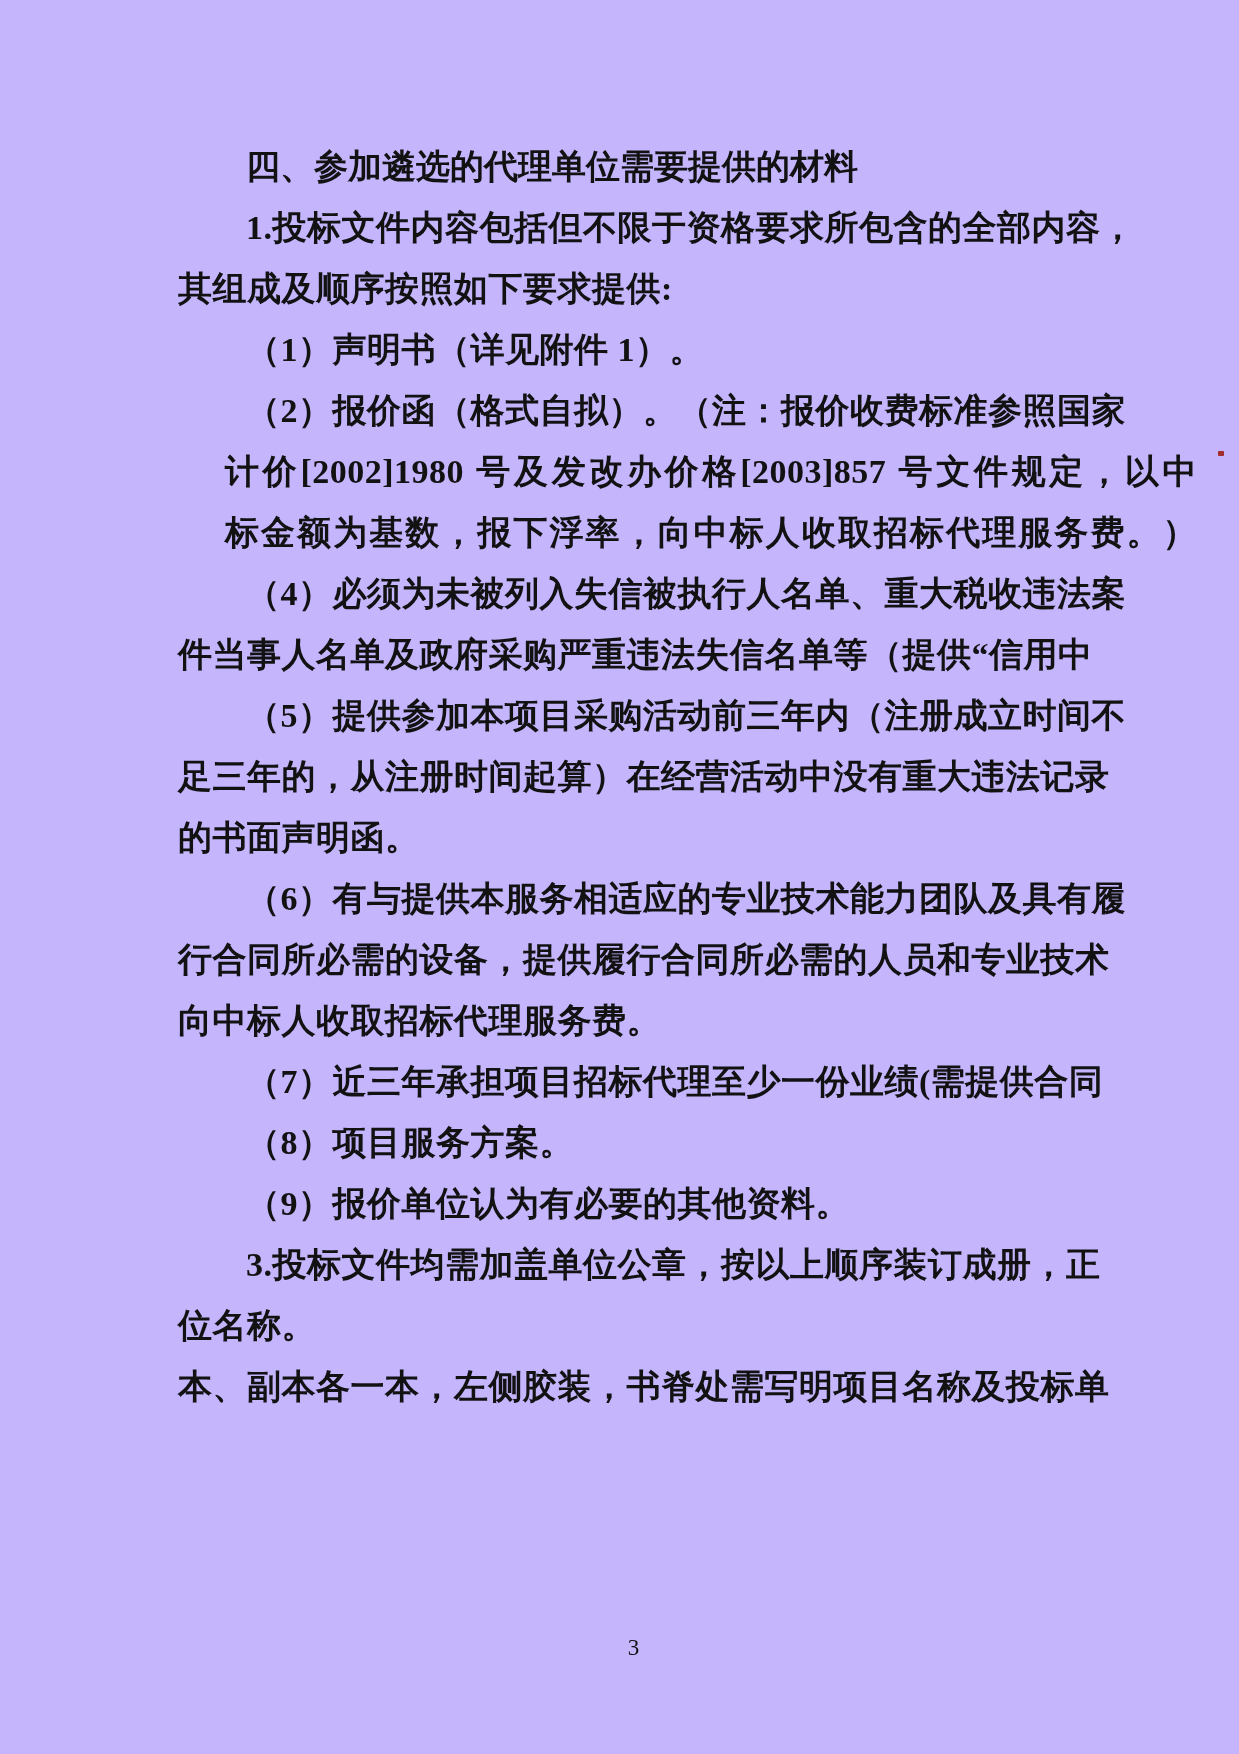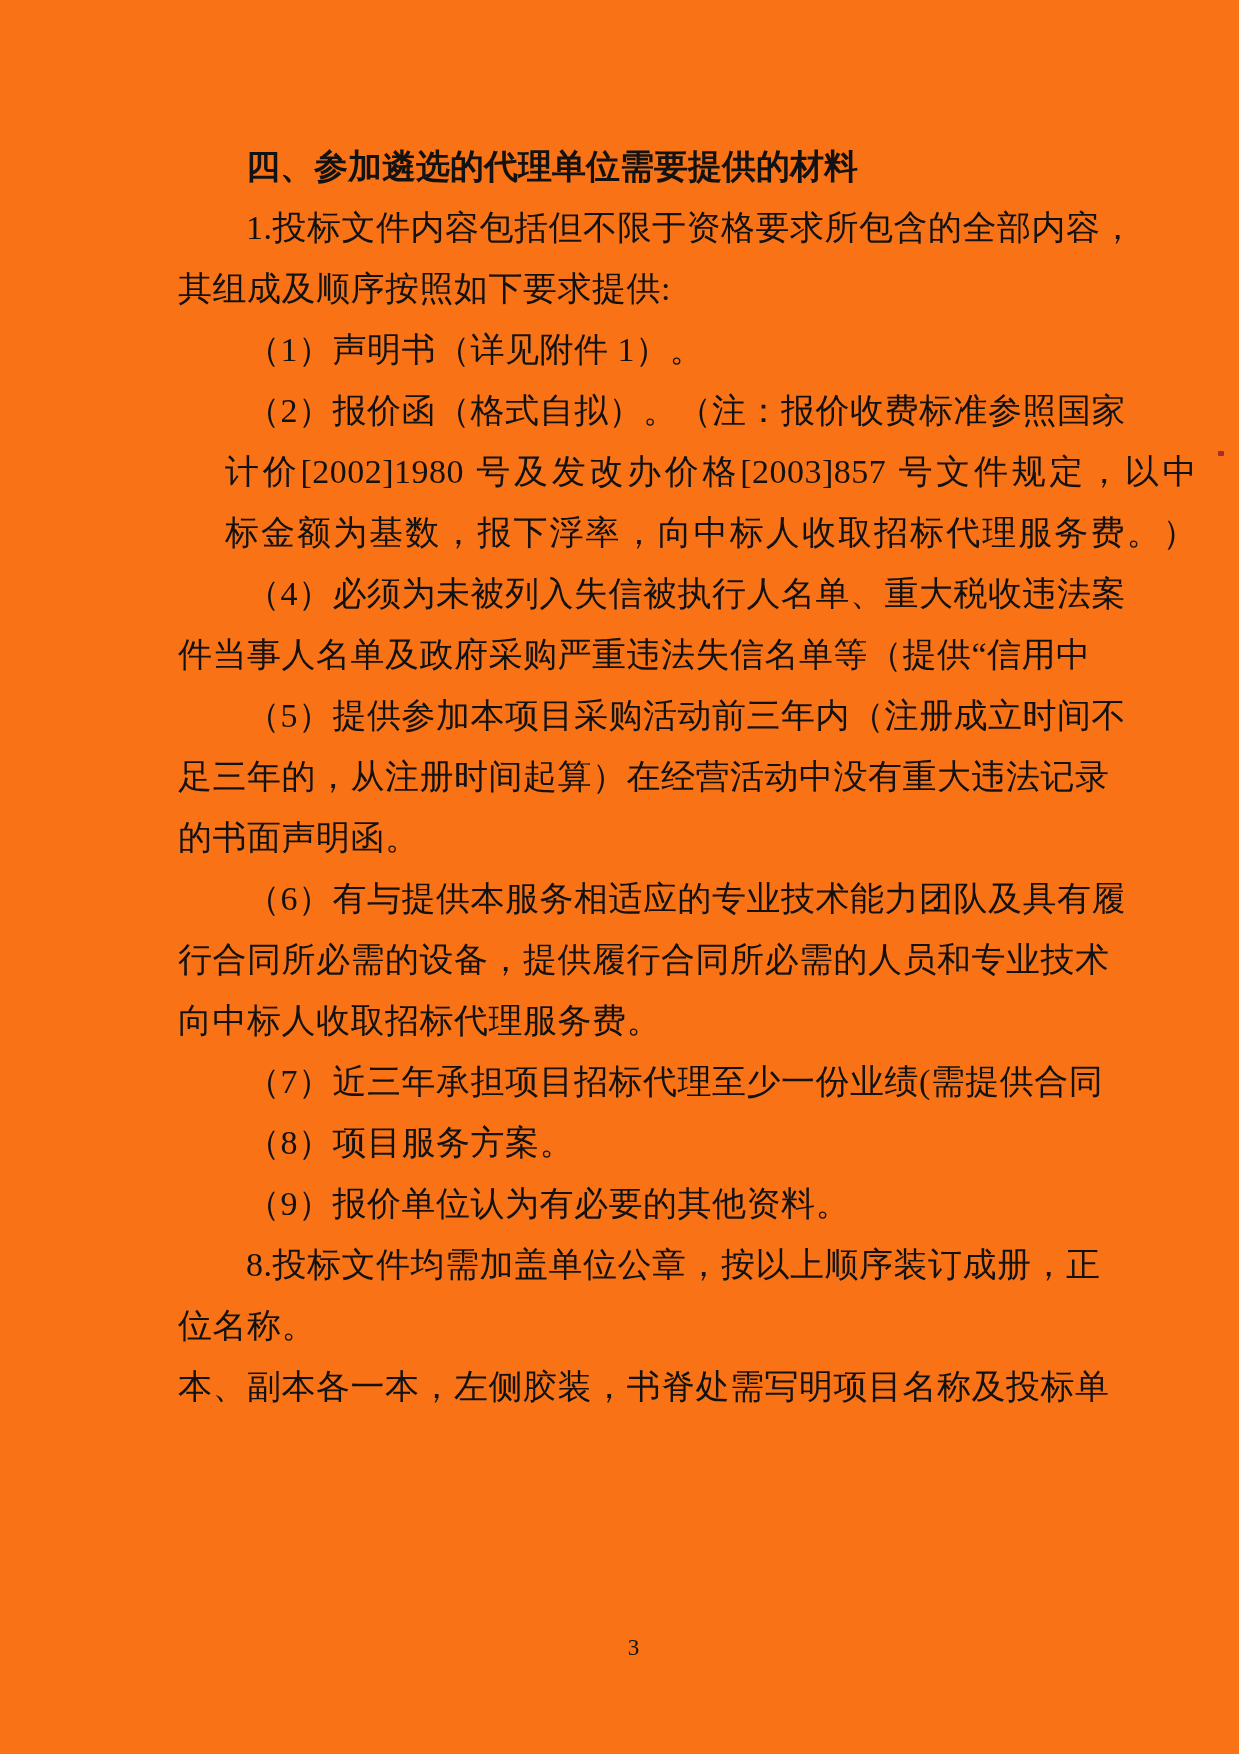--- a/index.html
+++ b/index.html
@@ -21,21 +21,21 @@
     position: absolute;
     left: 178px;
     top: 136px;
     width: 907px;
   }
   .line {
     margin: 0;
     padding: 0;
     width: 907px;
     font-size: 34px;
-    font-weight: normal;
+    font-weight: bold;
     line-height: 61px;
     height: 61px;
     white-space: nowrap;
     text-align: justify;
     text-justify: inter-character;
     letter-spacing: 0.5px;
   }
   .title {
     font-family: "Liberation Sans", "DejaVu Sans", sans-serif;
     font-weight: bold;
@@ -61,21 +61,21 @@
     left: 1218px;
     top: 451px;
     width: 6px;
     height: 5px;
     border-radius: 1px;
   }
 </style>
 </head>
 <body>
 
-<div class="page" style="background: #f97316;">
+<div class="page" style="background: #c4b5fd;">
 
   <div class="text-block">
     <h1 class="line title indent">四、参加遴选的代理单位需要提供的材料</h1>
 
     <p class="line indent just">1.投标文件内容包括但不限于资格要求所包含的全部内容，</p>
     <p class="line">其组成及顺序按照如下要求提供:</p>
     <p class="line indent">（1）声明书（详见附件 1）。</p>
     <p class="line indent just">（2）报价函（格式自拟）。（注：报价收费标准参照国家</p>
     <p class="line just wide">计价[2002]1980 号及发改办价格[2003]857 号文件规定，以中</p>
     <p class="line just wide">标金额为基数，报下浮率，向中标人收取招标代理服务费。）</p>
@@ -83,21 +83,21 @@
     <p class="line just">件当事人名单及政府采购严重违法失信名单等（提供“信用中</p>
     <p class="line indent just">（5）提供参加本项目采购活动前三年内（注册成立时间不</p>
     <p class="line just">足三年的，从注册时间起算）在经营活动中没有重大违法记录</p>
     <p class="line">的书面声明函。</p>
     <p class="line indent just">（6）有与提供本服务相适应的专业技术能力团队及具有履</p>
     <p class="line just">行合同所必需的设备，提供履行合同所必需的人员和专业技术</p>
     <p class="line">向中标人收取招标代理服务费。</p>
     <p class="line indent just">（7）近三年承担项目招标代理至少一份业绩(需提供合同</p>
     <p class="line indent">（8）项目服务方案。</p>
     <p class="line indent">（9）报价单位认为有必要的其他资料。</p>
-    <p class="line indent just">8.投标文件均需加盖单位公章，按以上顺序装订成册，正</p>
+    <p class="line indent just">3.投标文件均需加盖单位公章，按以上顺序装订成册，正</p>
     <p class="line">位名称。</p>
     <p class="line just">本、副本各一本，左侧胶装，书脊处需写明项目名称及投标单</p>
   </div>
 
   <div class="red-mark" style="background: rgb(163, 44, 44);"></div>
 
   <div class="page-number">3</div>
 
 </div>
 

